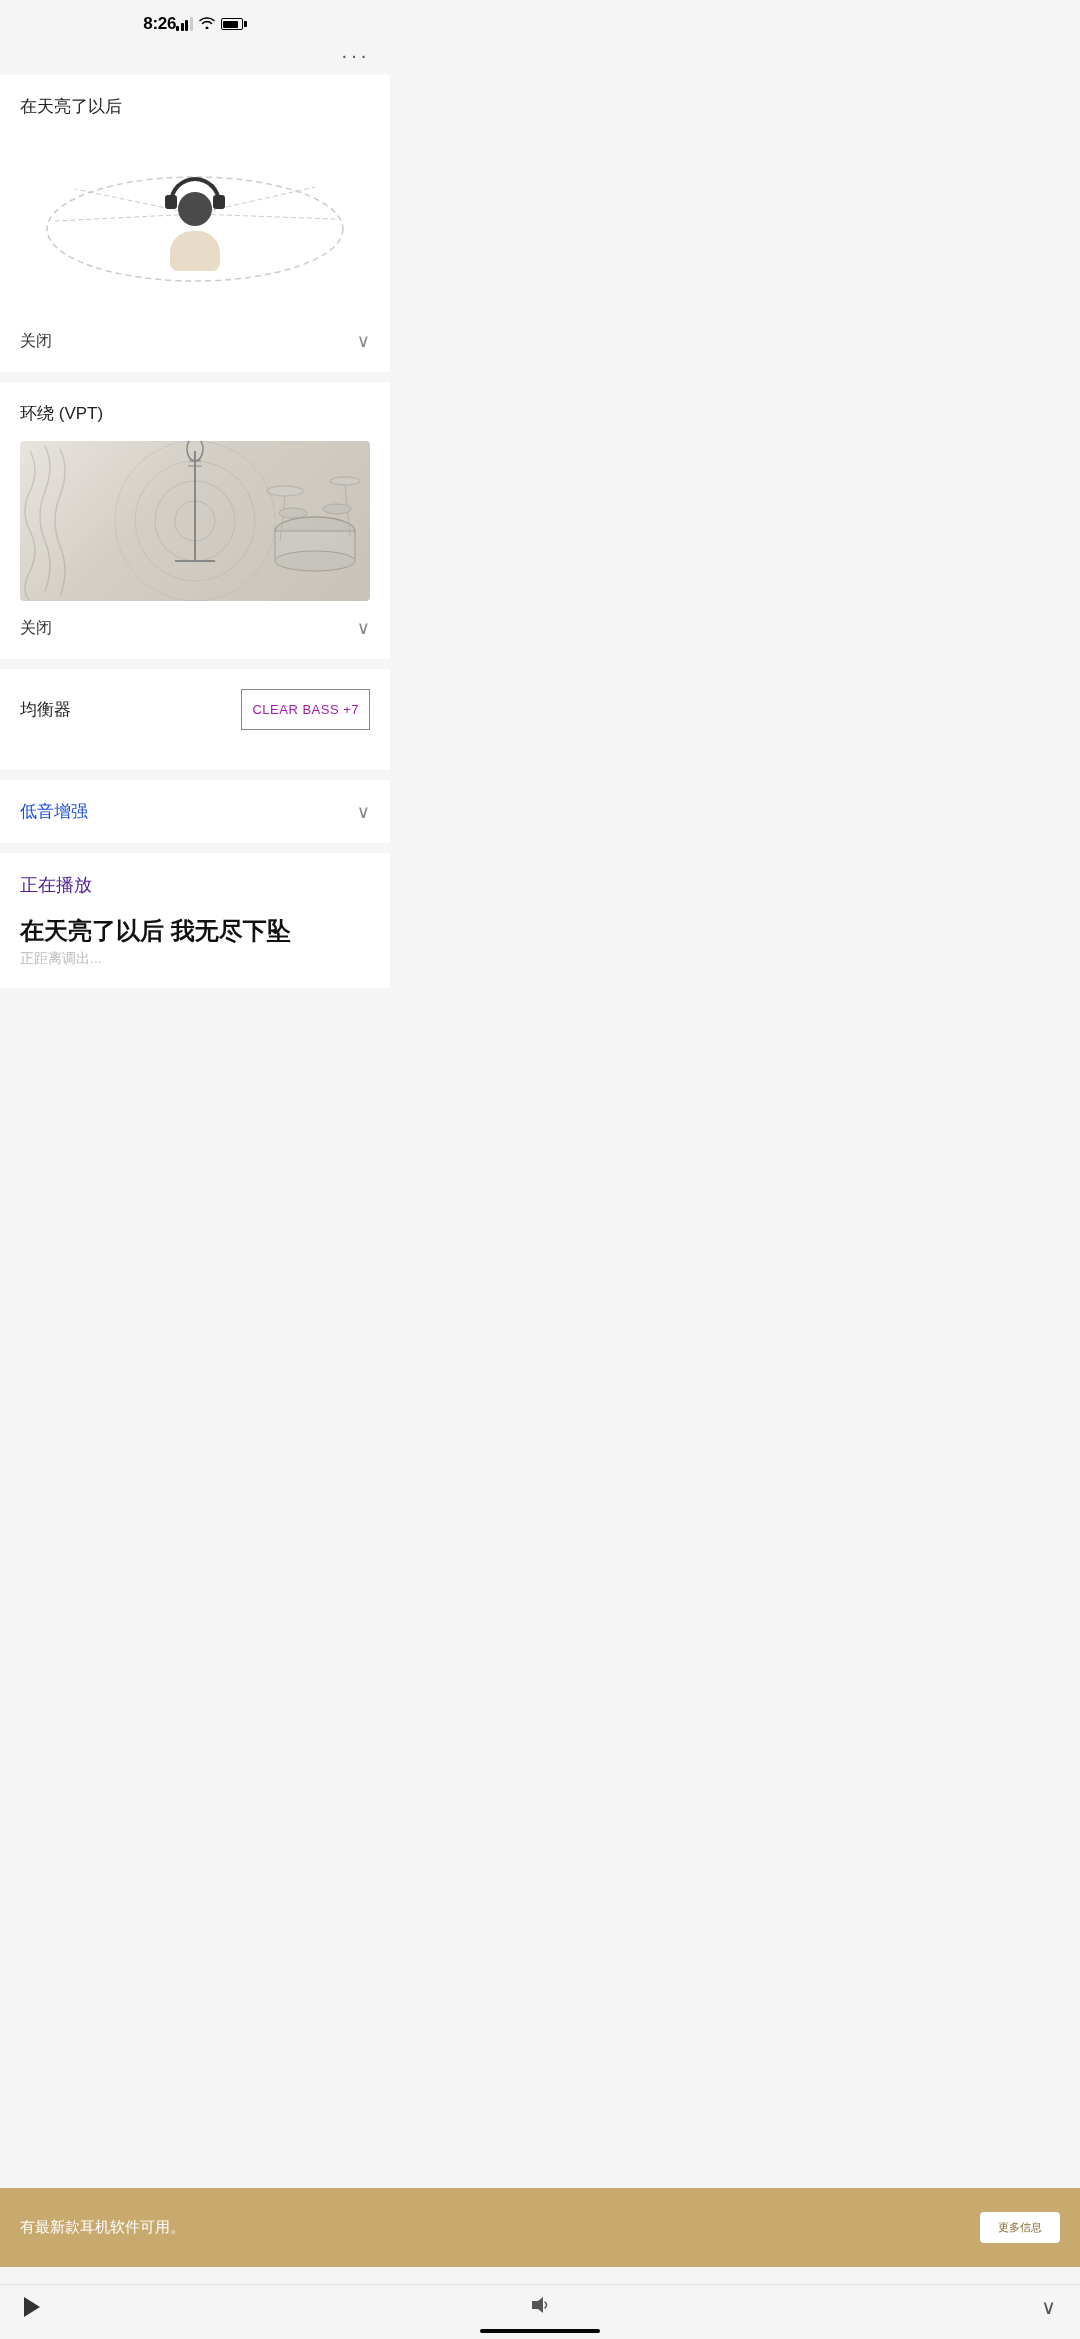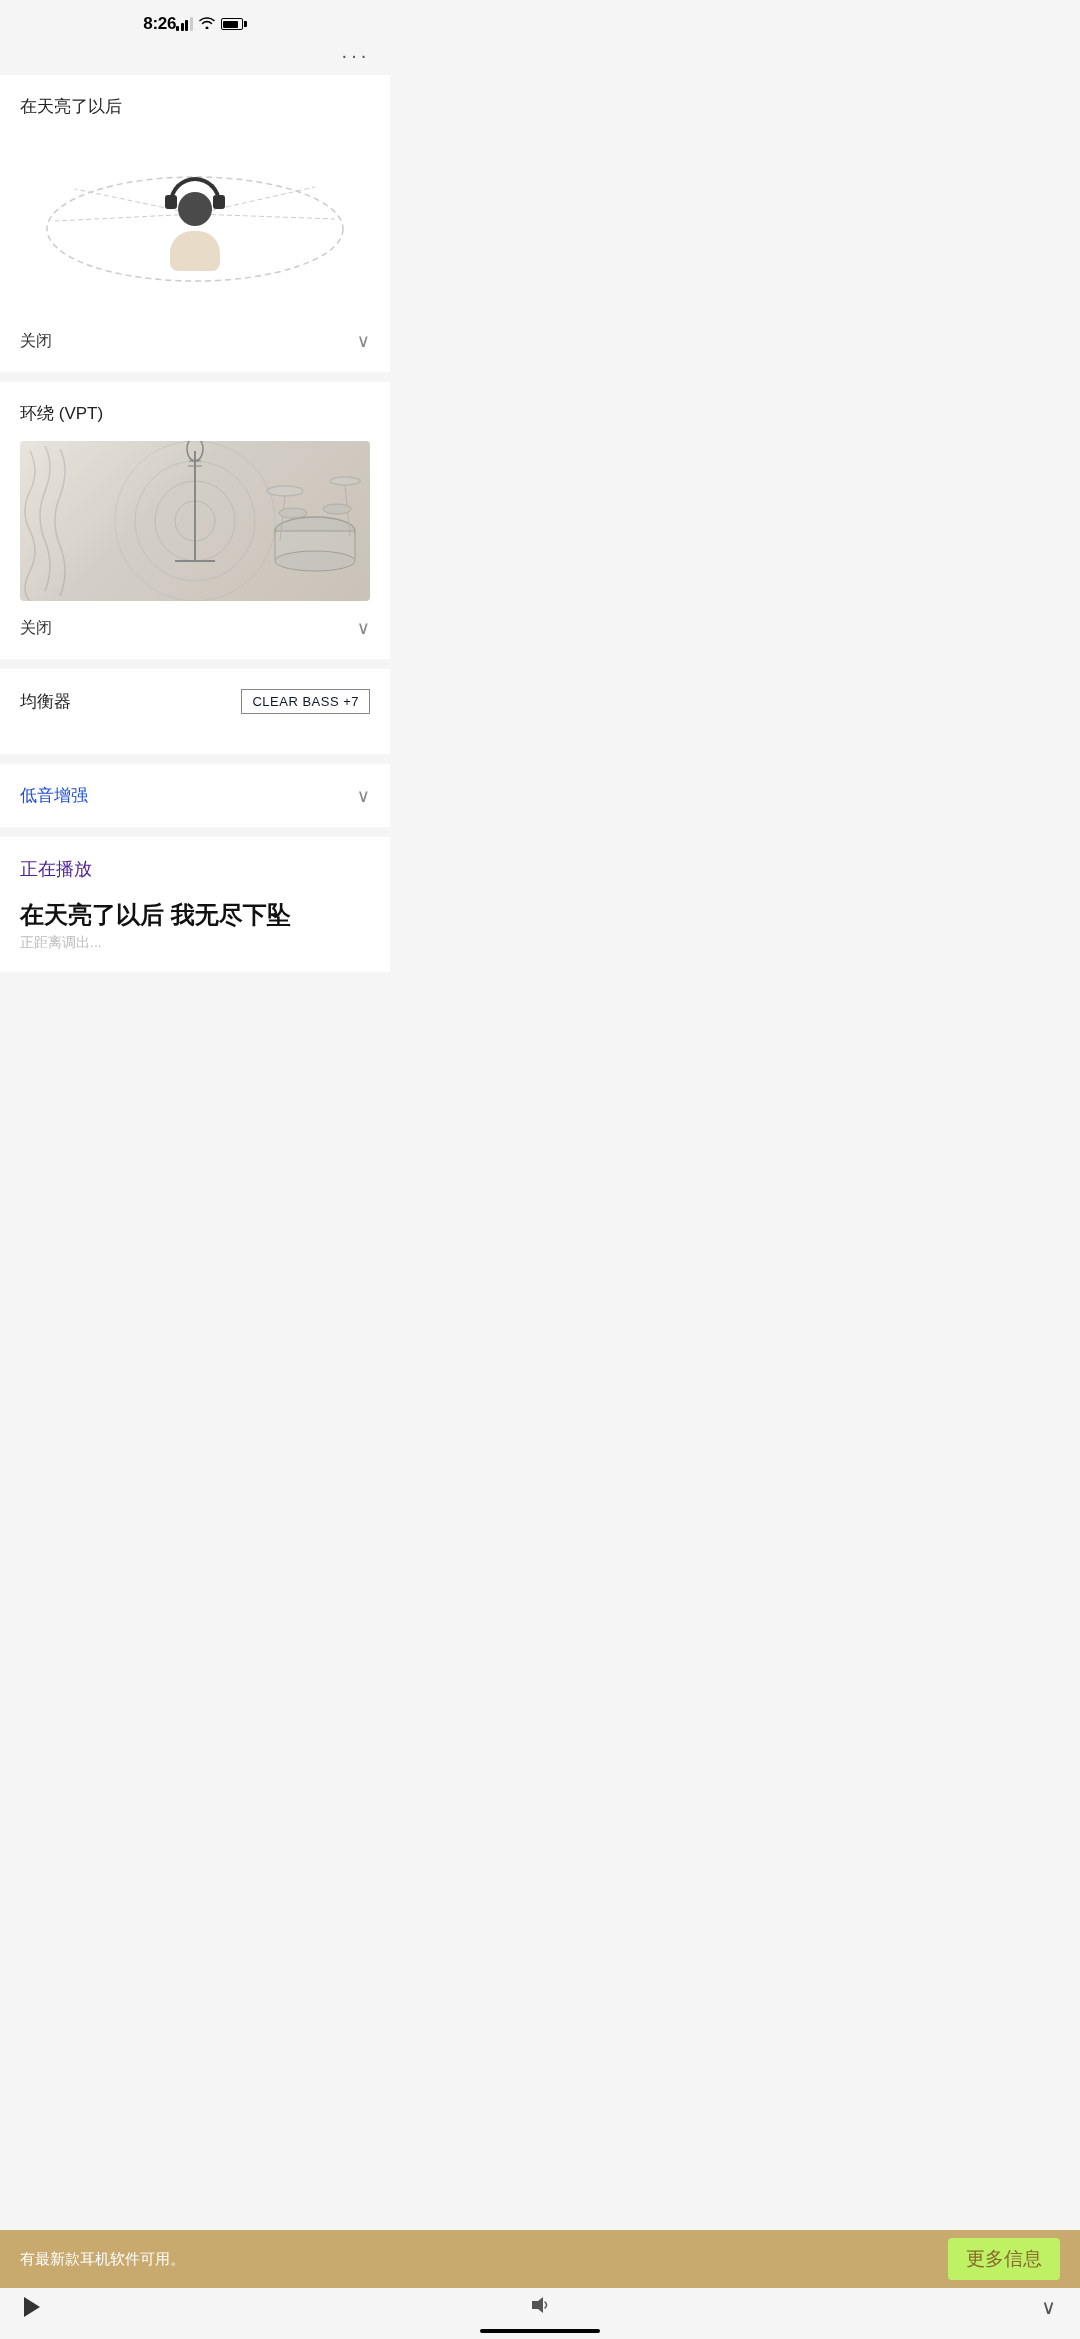--- a/index.html
+++ b/index.html
@@ -124,23 +124,23 @@
 
     
     .eq-header {
       display: flex;
       justify-content: space-between;
       align-items: center;
       margin-bottom: 20px;
     }
     .clear-bass-badge {
       border: 1.5px solid #888;
-      padding: 4px 10px;
+      padding: 12px 10px;
       font-size: 13px;
-      color: #0f172a;
+      color: #a21caf;
       letter-spacing: 0.5px;
       font-weight: 500;
     }
     .eq-chart {
       position: relative;
       height: 120px;
       margin-bottom: 16px;
     }
     .eq-y-labels {
       position: absolute;
@@ -215,42 +215,42 @@
       margin-bottom: 4px;
     }
     .now-playing-subtitle {
       font-size: 14px;
       color: #bbb;
     }
 
     
     .toast-bar {
       position: fixed;
-      bottom: 51px;
+      bottom: 72px;
       left: 0;
       right: 0;
       background: #c8a96e;
       display: flex;
       justify-content: space-between;
       align-items: center;
-      padding: 8px 20px;
+      padding: 24px 20px;
       z-index: 100;
       gap: 24px;
     }
     .toast-text {
       font-size: 15px;
       color: #fff;
       flex: 1;
     }
     .toast-button {
-      background: #bef264;
+      background: #ffffff;
       color: #8a6a2e;
       border: none;
       padding: 8px 18px;
-      font-size: 19px;
+      font-size: 11px;
       font-weight: 500;
       border-radius: 4px;
       cursor: pointer;
       white-space: nowrap;
       margin-left: 32px;
     }
 
     
     .bottom-bar {
       position: fixed;

